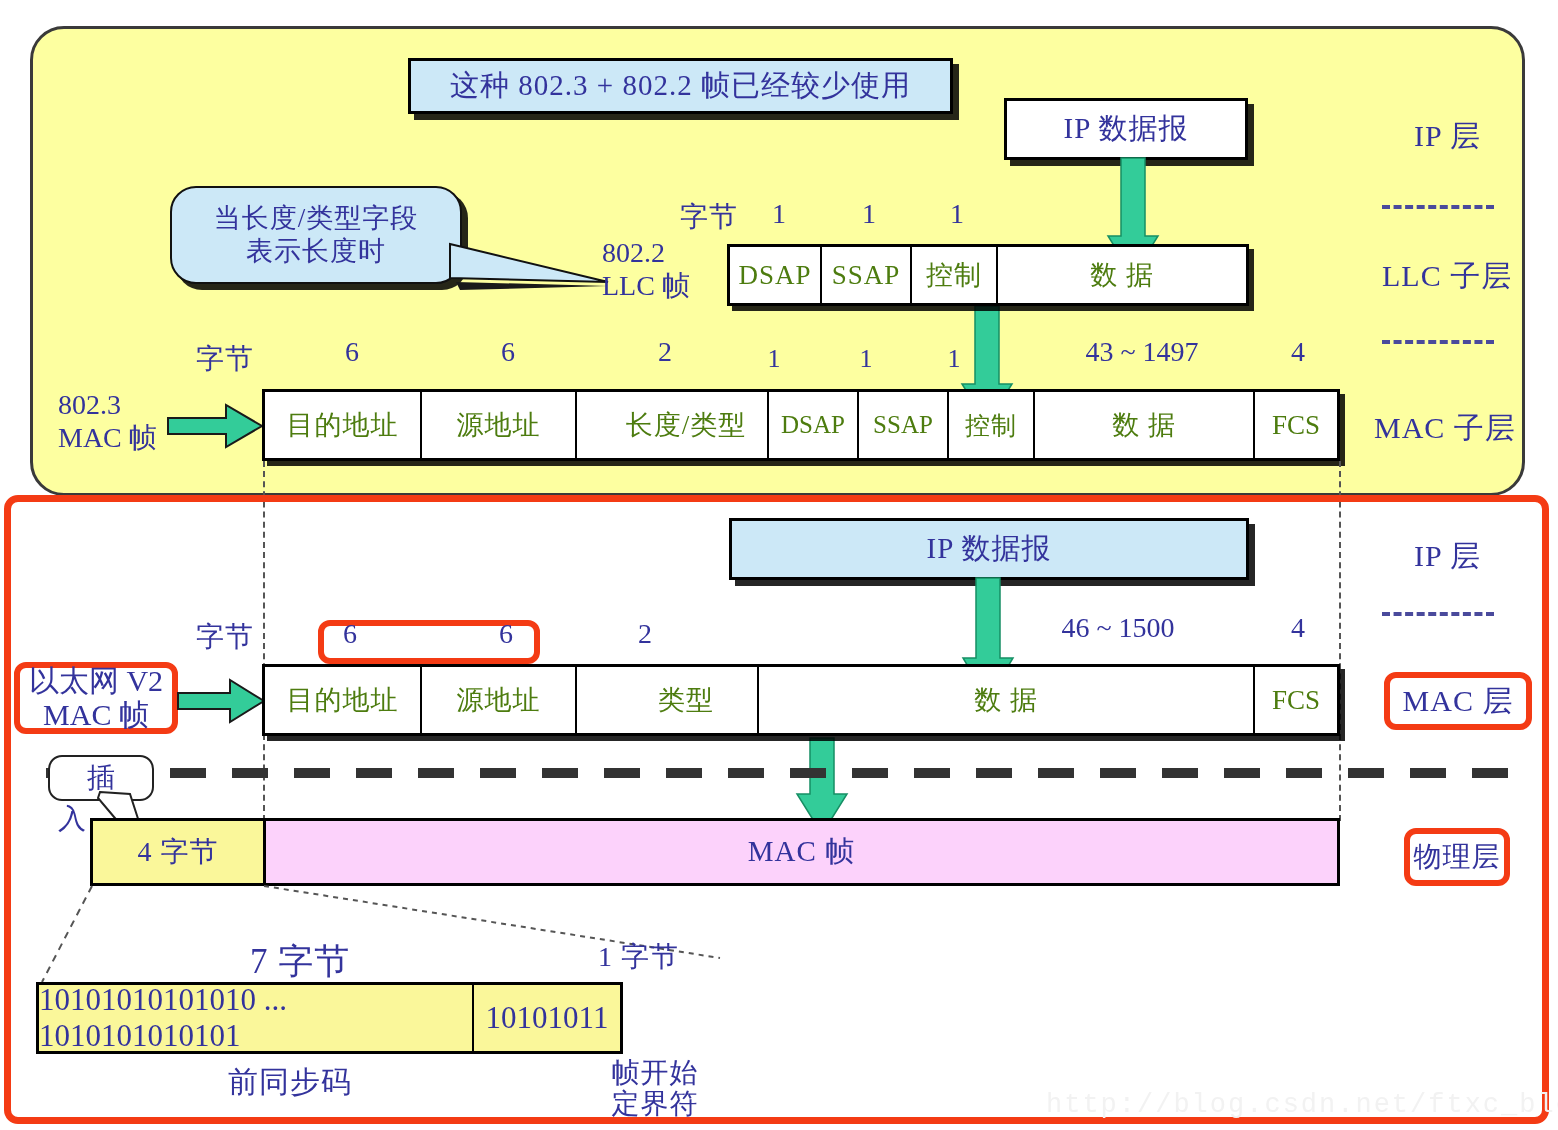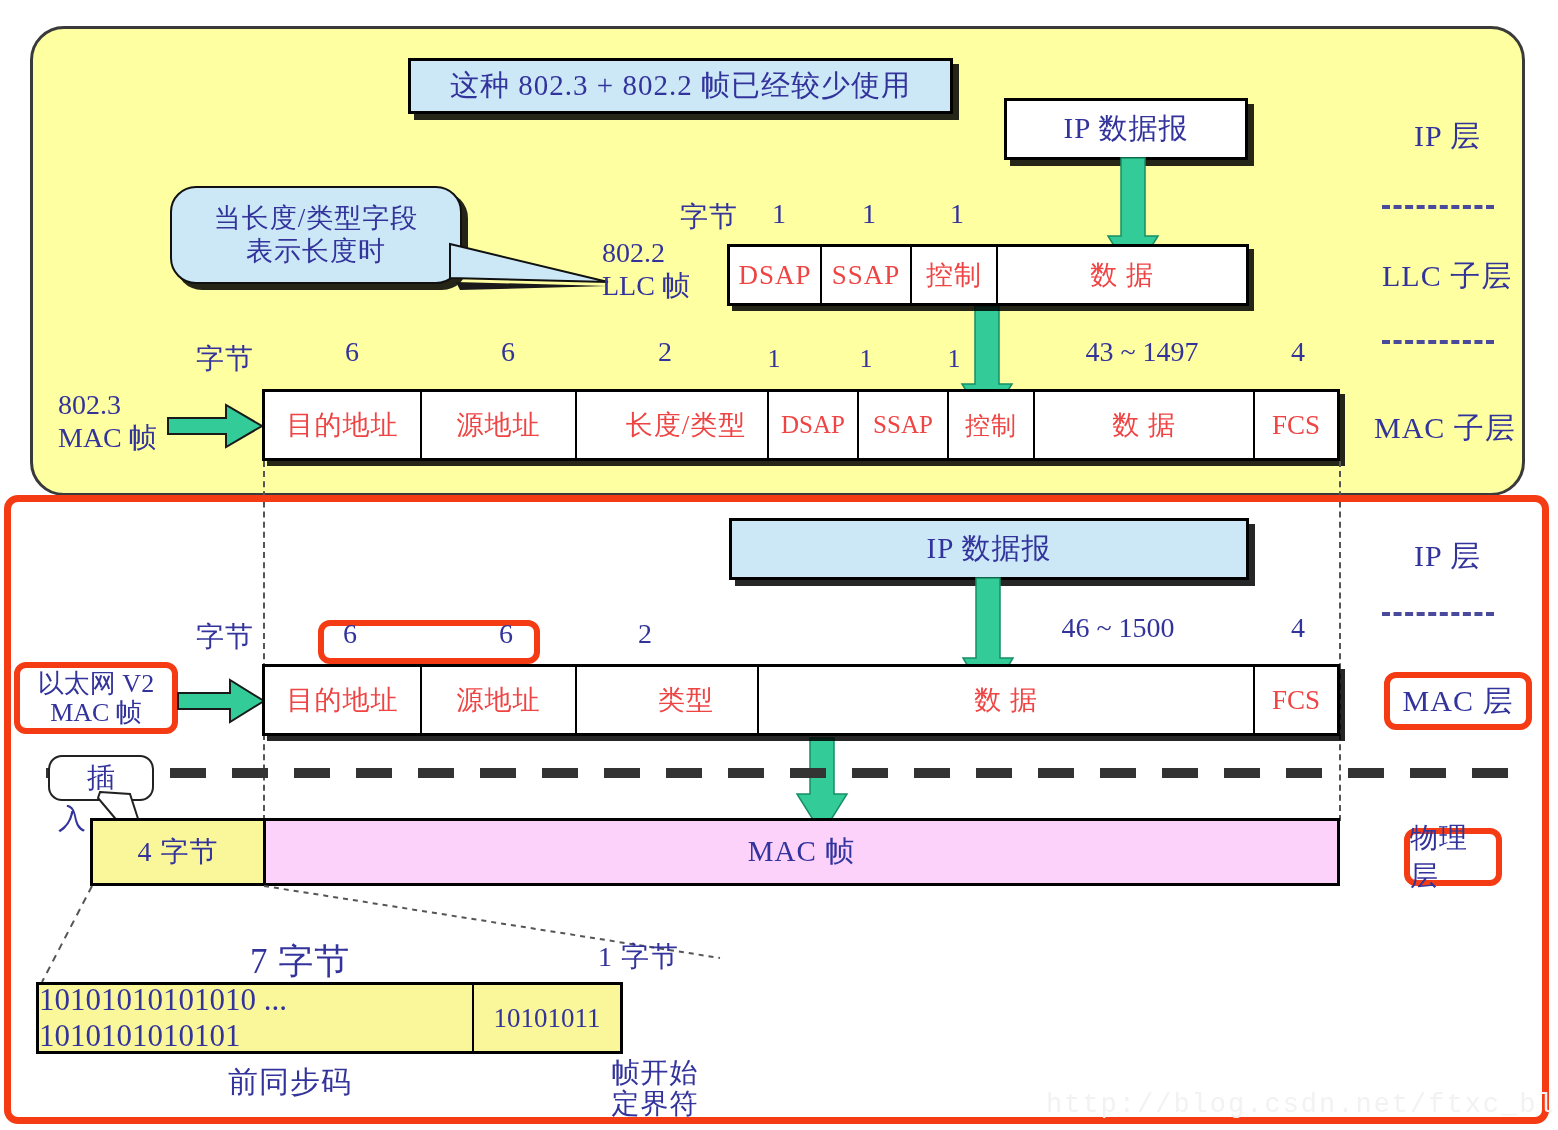--- a/index.html
+++ b/index.html
@@ -22,21 +22,21 @@
 
   
   .txt{color:#33339C;font-family:"Liberation Serif","DejaVu Serif",serif;white-space:nowrap;}
   .cn{letter-spacing:1px;}
   .ctr{text-align:center;}
 
   
   .strip{display:flex;border:3px solid #000;background:#fff;
          box-shadow:5px 5px 0 0 rgba(0,0,0,0.85);}
   .cell{border-right:2px solid #000;display:flex;align-items:center;justify-content:center;
-        color:#ef4444;font-size:27px;background:#fff;}
+        color:#4d7c0f;font-size:27px;background:#fff;}
   .cell:last-child{border-right:none;}
 
   
   .bubble{
     background:#CCE8F7;border:2px solid #111;border-radius:26px;
     color:#33339C;display:flex;align-items:center;justify-content:center;
     box-shadow:6px 6px 0 0 rgba(0,0,0,0.85);text-align:center;line-height:1.22;
   }
   .plainbox{
     background:#fff;border:3px solid #000;color:#33339C;
@@ -155,39 +155,39 @@
   <div class="abs dashed-v" style="left:263px;top:461px;height:360px;"></div>
   <div class="abs dashed-v" style="left:1339px;top:461px;height:360px;"></div>
 
   <div class="abs" id="red-panel"></div>
 
   <div class="abs bluebox txt cn" style="left:729px;top:518px;width:520px;height:62px;font-size:29px;">IP 数据报</div>
 
   <div class="abs txt cn" style="left:1414px;top:536px;font-size:30px;">IP 层</div>
   <div class="abs dashrow" style="left:1382px;top:612px;width:112px;"></div>
   <div class="abs redring-lbl cn" style="left:1384px;top:672px;width:148px;height:58px;font-size:30px;">MAC 层</div>
-  <div class="abs redring-lbl cn" style="left:1404px;top:828px;width:98px;height:58px;font-size:28px;">物理层</div>
+  <div class="abs redring-lbl cn" style="left:1404px;top:828px;width:106px;height:58px;font-size:28px;">物理层</div>
 
   <svg class="abs" style="left:963px;top:578px;width:52px;height:126px;">
     <polygon points="13,0 37,0 37,80 50,80 25,122 0,80 13,80" fill="#33CC99" stroke="#168f64" stroke-width="1.5"></polygon>
   </svg>
 
   <svg class="abs" style="left:797px;top:738px;width:52px;height:98px;">
     <polygon points="13,0 37,0 37,56 50,56 25,96 0,56 13,56" fill="#33CC99" stroke="#168f64" stroke-width="1.5"></polygon>
   </svg>
 
   <div class="abs txt cn" style="left:196px;top:618px;font-size:28px;">字节</div>
   <div class="abs redring" style="left:318px;top:620px;width:222px;height:44px;"></div>
   <div class="abs txt ctr" style="left:332px;top:618px;width:36px;font-size:28px;">6</div>
   <div class="abs txt ctr" style="left:488px;top:618px;width:36px;font-size:28px;">6</div>
   <div class="abs txt ctr" style="left:627px;top:618px;width:36px;font-size:28px;">2</div>
   <div class="abs txt ctr" style="left:1018px;top:612px;width:200px;font-size:28px;">46 ~ 1500</div>
   <div class="abs txt ctr" style="left:1278px;top:612px;width:40px;font-size:28px;">4</div>
 
-  <div class="abs redring-lbl" style="left:14px;top:662px;width:164px;height:72px;flex-direction:column;font-size:26px;line-height:1.12;">
+  <div class="abs redring-lbl" style="left:14px;top:662px;width:164px;height:72px;flex-direction:column;font-size:30px;line-height:1.12;">
     <div>以太网 V2</div>
     <div>MAC 帧</div>
   </div>
 
   <svg class="abs" style="left:178px;top:680px;width:88px;height:44px;">
     <polygon points="0,13 52,13 52,0 86,21 52,42 52,29 0,29" fill="#33CC99" stroke="#1a1a1a" stroke-width="2"></polygon>
   </svg>
 
   <div class="abs strip" style="left:262px;top:664px;width:1078px;height:72px;">
     <div class="cell cn" style="width:155px;">目的地址</div>
@@ -221,21 +221,21 @@
     <line x1="234" y1="2" x2="690" y2="74" stroke="#555" stroke-width="2" stroke-dasharray="5 5"></line>
   </svg>
 
   <div class="abs txt cn ctr" style="left:190px;top:938px;width:220px;font-size:35px;">7 字节</div>
   <div class="abs txt cn" style="left:598px;top:938px;font-size:28px;">1 字节</div>
 
   <div class="abs" style="left:36px;top:982px;width:587px;height:72px;display:flex;border:3px solid #000;background:#FAF79A;">
     <div style="flex:1;border-right:2px solid #000;display:flex;align-items:center;
                 justify-content:center;color:#33339C;font-size:31px;letter-spacing:0px;">10101010101010 ... 1010101010101</div>
     <div style="width:146px;display:flex;align-items:center;justify-content:center;
-                color:#33339C;font-size:27px;">10101011</div>
+                color:#33339C;font-size:31px;">10101011</div>
   </div>
 
   <div class="abs txt cn ctr" style="left:590px;top:1058px;width:130px;font-size:28px;line-height:1.1;white-space:pre-line;">帧开始
 定界符</div>
   <div class="abs txt cn ctr" style="left:180px;top:1062px;width:220px;font-size:30px;">前同步码</div>
 
   <div class="abs watermark" style="left:1046px;top:1090px;font-size:27px;">http://blog.csdn.net/ftxc_blog</div>
 
 </div>
 

